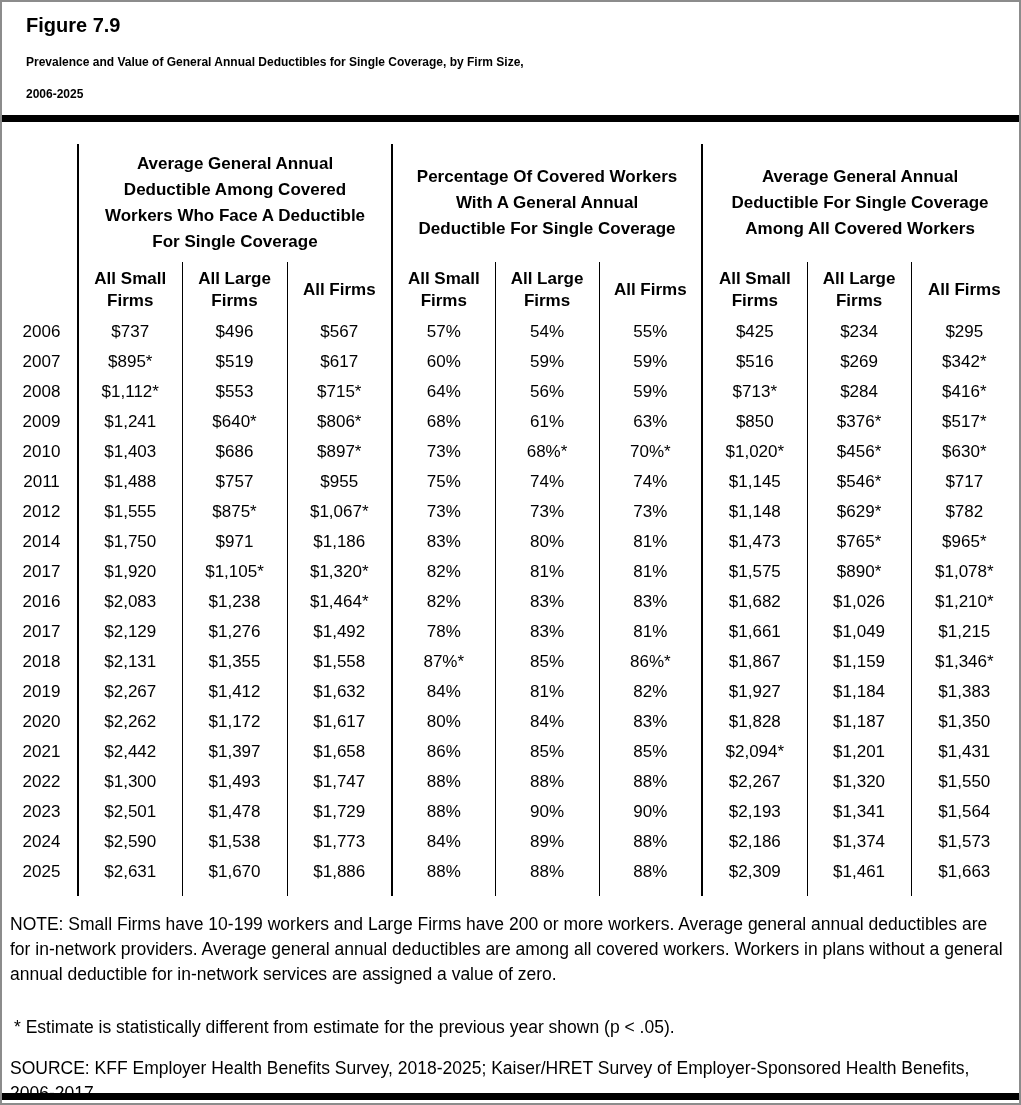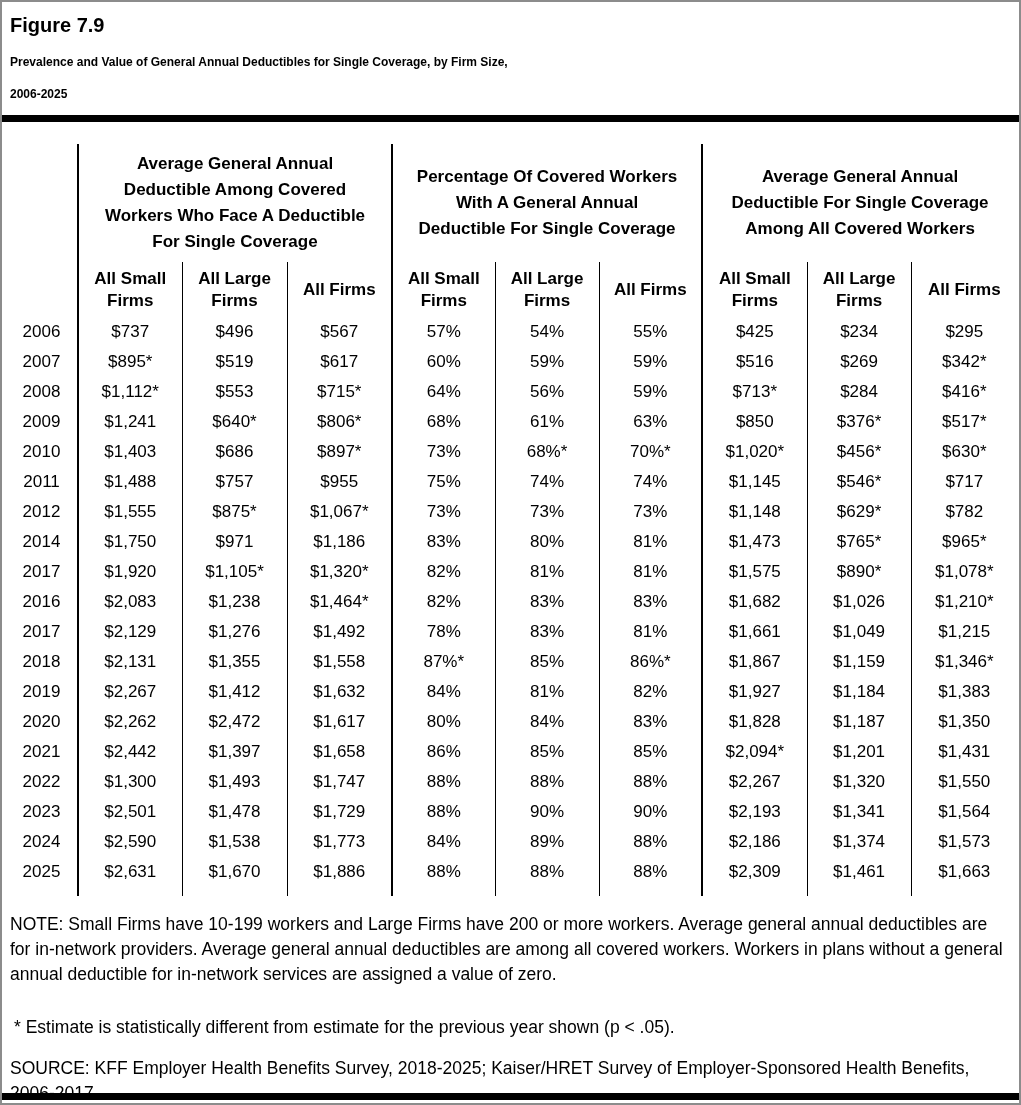--- a/index.html
+++ b/index.html
@@ -7,21 +7,21 @@
     position: relative;
     width: 1021px;
     height: 1105px;
     box-sizing: border-box;
     border: 2px solid #8c8c8c;
     background: #fff;
     font-family: "Liberation Sans", "DejaVu Sans", sans-serif;
     color: #000;
     overflow: hidden;
   }
-  .titles { padding: 10px 10px 0 8px; }
+  .titles { padding: 10px 10px 0 24px; }
   .fig-label {
     font-size: 20px;
     font-weight: bold;
     line-height: 26px;
     margin-bottom: 8px;
   }
   .pre { white-space: pre-line; }
   .fig-title {
     font-size: 12px;
     font-weight: bold;
@@ -291,21 +291,21 @@
           <td class="g-start">84%</td>
           <td class="inner">81%</td>
           <td class="inner">82%</td>
           <td class="g-start">$1,927</td>
           <td class="inner">$1,184</td>
           <td class="inner">$1,383</td>
         </tr>
         <tr>
           <td class="year-cell">2020</td>
           <td class="g-start">$2,262</td>
-          <td class="inner">$2,472</td>
+          <td class="inner">$1,172</td>
           <td class="inner">$1,617</td>
           <td class="g-start">80%</td>
           <td class="inner">84%</td>
           <td class="inner">83%</td>
           <td class="g-start">$1,828</td>
           <td class="inner">$1,187</td>
           <td class="inner">$1,350</td>
         </tr>
         <tr>
           <td class="year-cell">2021</td>

